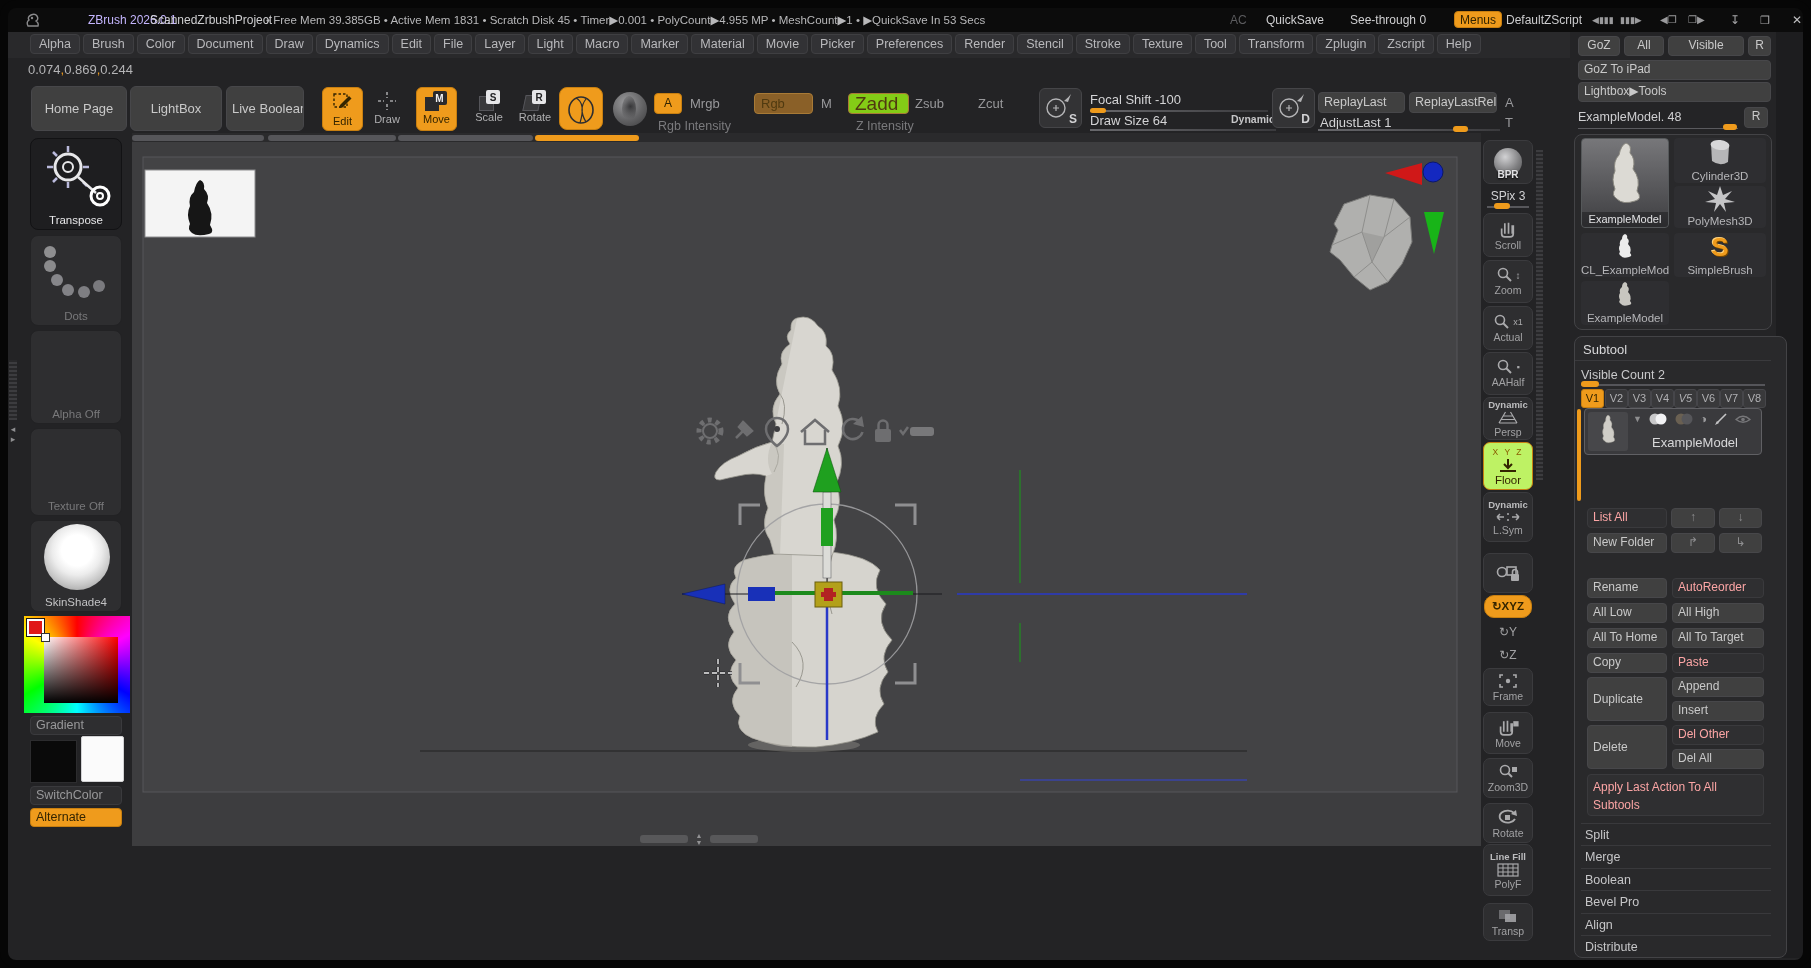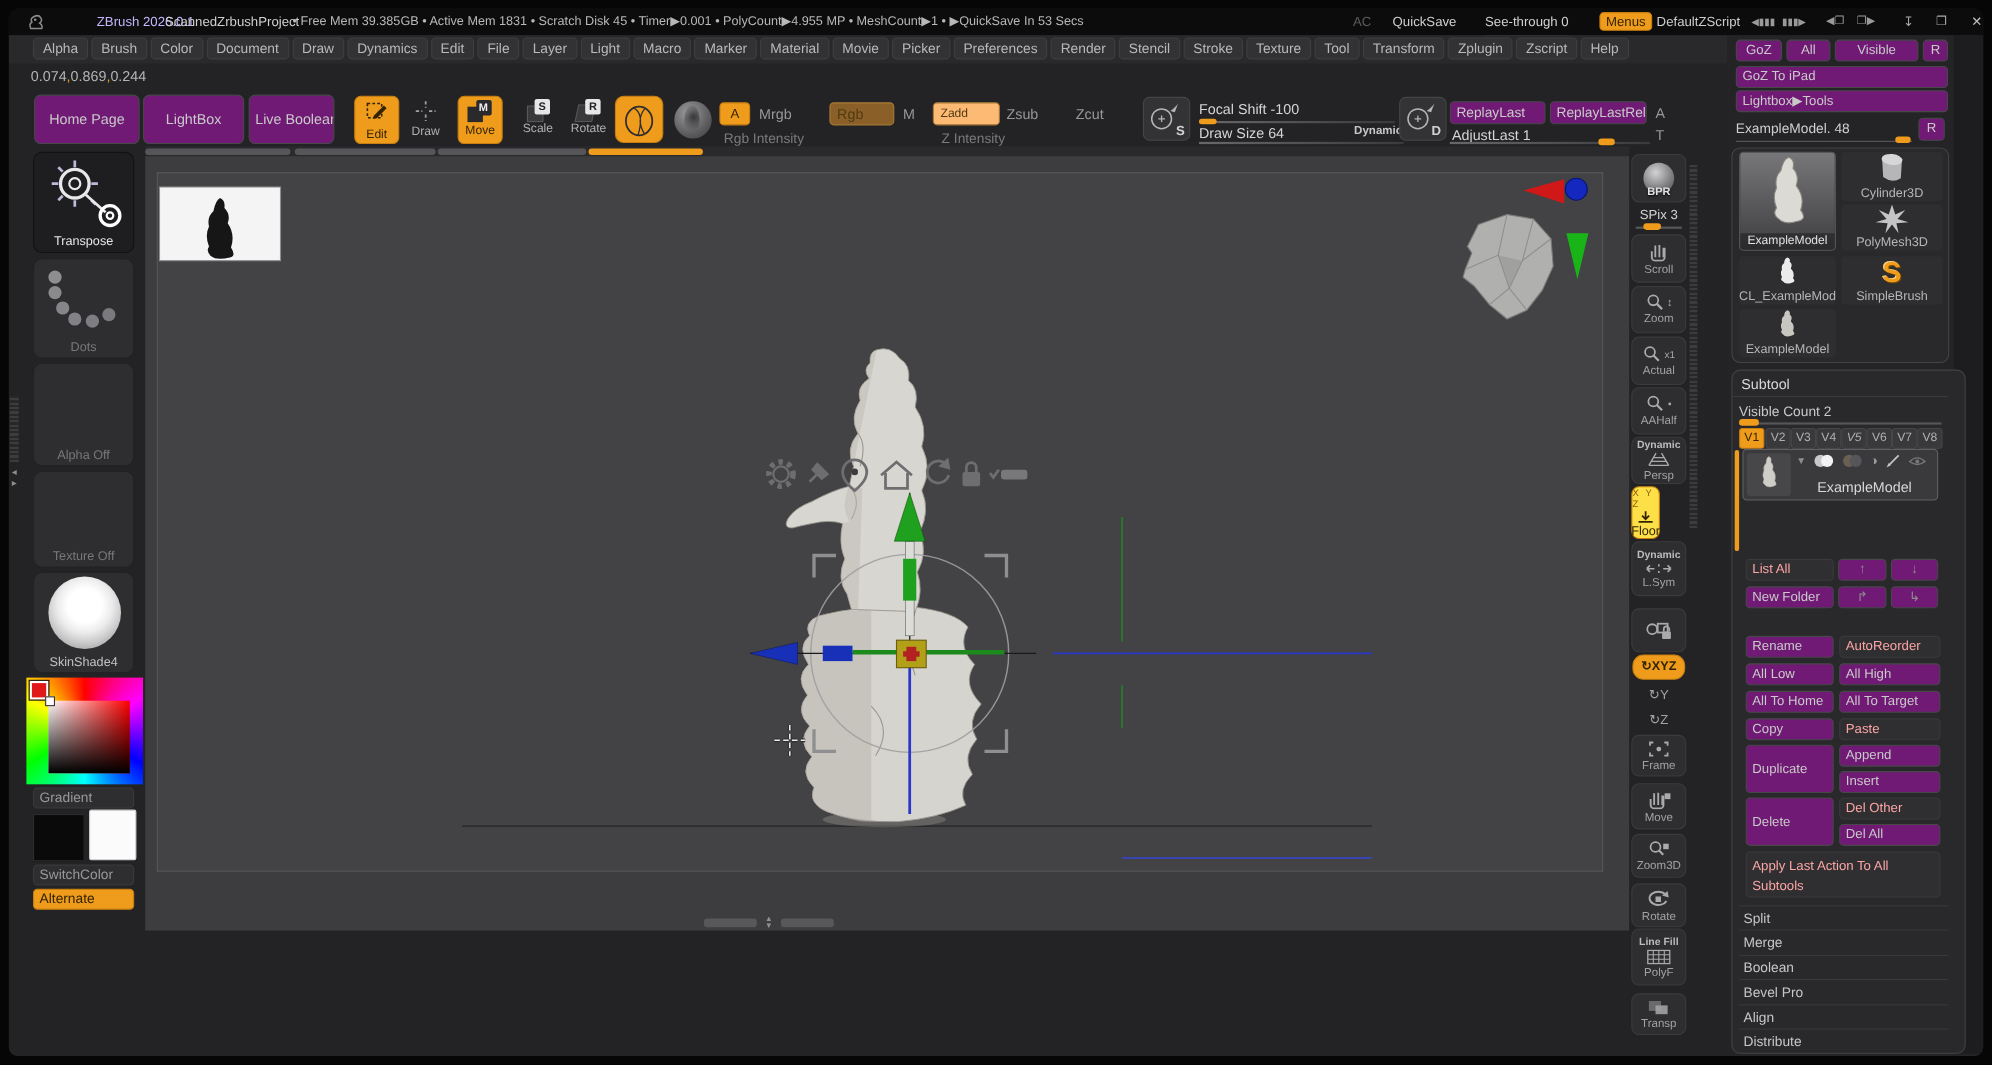--- a/index.html
+++ b/index.html
@@ -1,21 +1,21 @@
 <!DOCTYPE html>
 <html><head>
 <meta charset="utf-8">
 <style>
   html,body{margin:0;padding:0;background:#000;font-family:"Liberation Sans",sans-serif;}
   #root{position:relative;width:1811px;height:968px;background:#060606;overflow:hidden;}
   .appbg{position:absolute;left:6px;top:6px;width:1799px;height:956px;background:#232325;border-radius:12px;}
   .winframe{position:absolute;inset:0;border:8px solid #060606;border-radius:16px;pointer-events:none;z-index:90;}
   .b{position:absolute;box-sizing:border-box;}
   .txt{white-space:nowrap;}
-  .btn{background:#701a75;border:1px solid #47474a;border-radius:4px;color:#c9c9c9;font-size:12px;line-height:17px;padding:0 5px;white-space:nowrap;overflow:hidden;}
+  .btn{background:#404040;border:1px solid #47474a;border-radius:4px;color:#c9c9c9;font-size:12px;line-height:17px;padding:0 5px;white-space:nowrap;overflow:hidden;}
   .btn.dis{color:#fca5a5;background:#2f2f31;border-color:#3a3a3d;}
   .btn.cen{text-align:center;}
   .orangebtn{background:#ef9b1c;border:1px solid #c87f10;border-radius:4px;color:#332400;font-size:12px;line-height:17px;padding:0 5px;white-space:nowrap;}
   .tab{background:#323235;border:1px solid #3f3f42;border-radius:4px;color:#b9b9bc;font-size:12.5px;padding:2px 8px;white-space:nowrap;}
   .lbl{color:#98989b;font-size:12.5px;white-space:nowrap;}
   .dim{color:#7a7a7d;}
   .sbx{background:#2e2e30;border:1px solid #222224;border-radius:8px;}
   .sblbl{position:absolute;left:0;right:0;bottom:3px;text-align:center;font-size:11.5px;color:#8c8c8e;}
   .strip{background:#2e2e30;border:1px solid #3b3b3e;border-radius:7px;display:flex;flex-direction:column;align-items:center;justify-content:center;color:#9c9c9e;font-size:10.5px;gap:1px;}
   .strip .cap{font-size:10.5px;color:#a2a2a4;}
@@ -138,21 +138,21 @@
       </svg>
   </div>
   <div class="b" style="left:613px;top:92px;width:34px;height:34px;border-radius:50%;background:radial-gradient(circle at 38% 32%,#9c9c9e,#626264 55%,#3a3a3c);">
     <div style="position:absolute;left:9px;top:4px;width:14px;height:26px;border-radius:50%;background:radial-gradient(circle at 60% 40%,rgba(40,40,42,.85),rgba(40,40,42,0) 70%);"></div>
   </div>
 
   <div class="b orangebtn cen" style="left:654px;top:93px;width:28px;height:21px;line-height:19px;text-align:center;">A</div>
   <span class="b lbl" style="left:690px;top:96px;font-size:13px;">Mrgb</span>
   <div class="b" style="left:754px;top:93px;width:59px;height:21px;background:#8a6028;border:1px solid #a87a36;border-radius:4px;color:#503a10;font-size:13px;line-height:19px;padding:0 6px;">Rgb</div>
   <span class="b lbl" style="left:821px;top:96px;font-size:13px;">M</span>
-  <div class="b" style="left:848px;top:93px;width:61px;height:21px;background:#fdba74;border:1px solid #a87a36;border-radius:4px;color:#503a10;font-size:11px;line-height:19px;padding:0 6px;">Zadd</div>
+  <div class="b" style="left:848px;top:93px;width:61px;height:21px;background:#84cc16;border:1px solid #a87a36;border-radius:4px;color:#503a10;font-size:19px;line-height:19px;padding:0 6px;">Zadd</div>
   <span class="b lbl" style="left:915px;top:96px;font-size:13px;">Zsub</span>
   <span class="b lbl" style="left:978px;top:96px;font-size:13px;">Zcut</span>
   <span class="b lbl dim" style="left:658px;top:119px;">Rgb Intensity</span>
   <span class="b lbl dim" style="left:856px;top:119px;">Z Intensity</span>
 
   <div class="b" style="left:1039px;top:88px;width:43px;height:40px;background:#333335;border:1px solid #454548;border-radius:6px;">
     <svg width="30" height="30" viewBox="0 0 30 30" style="margin:4px 0 0 4px;">
         <circle cx="12" cy="15" r="9" fill="none" stroke="#b4b4b6" stroke-width="1.4"></circle>
         <path d="M12 12v6M9 15h6" stroke="#b4b4b6" stroke-width="1.2"></path>
         <path d="M20 8 Q25 4 27 1 L24 9 Z" fill="#b4b4b6"></path>
@@ -384,21 +384,21 @@
       </div>
     <span class="cap">AAHalf</span>
   </div>
   <div class="b strip" style="left:1483px;top:397px;width:50px;height:43px;">
     <span class="boldcap">Dynamic</span>
     <svg width="24" height="14" viewBox="0 0 22 14">
         <path d="M2 12 H20 M4 8.5 H18 M6 5 H16 M2 12 L8.5 1 M20 12 L13.5 1" fill="none" stroke="#aaaaac" stroke-width="1.2"></path>
       </svg>
     <span class="cap">Persp</span>
   </div>
-  <div class="b strip" style="left:1483px;top:442px;width:26px;height:48px;background:#fde047;border-color:#c87f10;">
+  <div class="b strip" style="left:1483px;top:442px;width:50px;height:48px;background:#bef264;border-color:#c87f10;">
     <span style="font-size:8.5px;color:#8a5c00;letter-spacing:2px;">X Y Z</span>
     <svg width="20" height="15" viewBox="0 0 20 15">
         <path d="M10 1 V9 M6 6 l4 4 4 -4 M2 13 H18" fill="none" stroke="#332400" stroke-width="2"></path>
       </svg>
     <span style="font-size:11.5px;color:#332400;">Floor</span>
   </div>
   <div class="b strip" style="left:1483px;top:492px;width:50px;height:50px;">
     <span class="boldcap">Dynamic</span>
     <svg width="24" height="12" viewBox="0 0 24 12">
         <path d="M1 6 h7 M1 6 l3 -3 M1 6 l3 3 M23 6 h-7 M23 6 l-3 -3 M23 6 l-3 3 M12 2 v2 M12 8 v2" fill="none" stroke="#aaaaac" stroke-width="1.5"></path>

